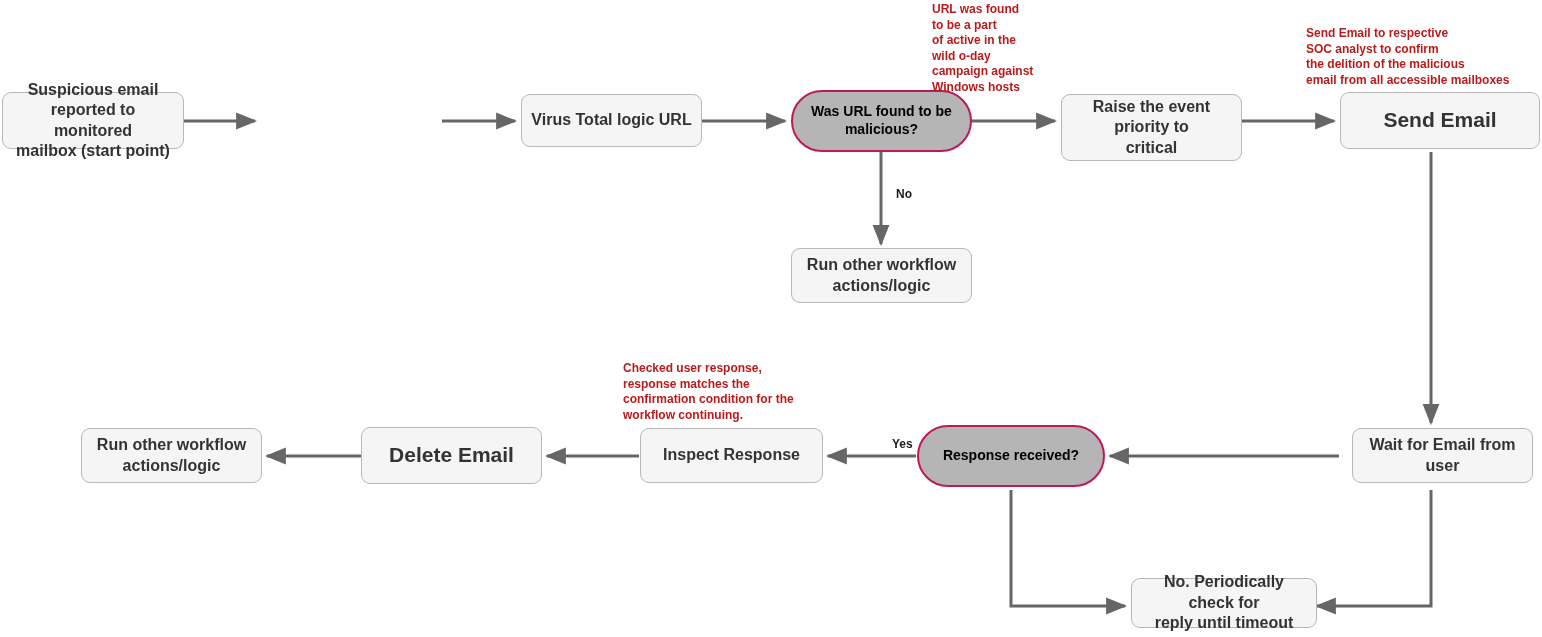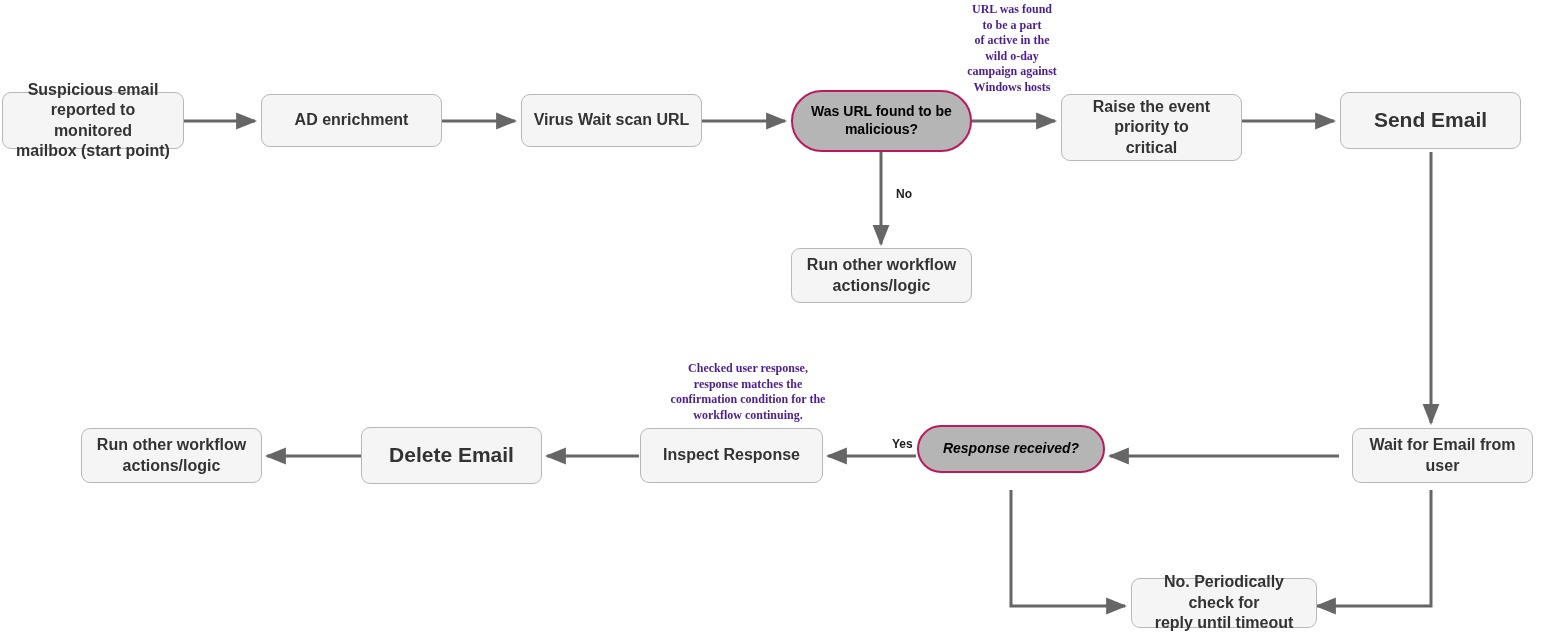--- a/index.html
+++ b/index.html
@@ -47,27 +47,26 @@
     border-radius: 40px;
     font-size: 14px;
     color: #000000;
     padding: 5px 14px;
   }
   .node.big {
     font-size: 21px;
   }
   .annotation {
     position: absolute;
-    text-align: center;
+    text-align: left;
     font-size: 12px;
     font-weight: bold;
-    color: #4c1d95;
+    color: #b91c1c;
     line-height: 1.3;
     z-index: 4;
-    font-family: Liberation Serif, serif;
   }
   .edge-label {
     position: absolute;
     font-size: 12px;
     font-weight: bold;
     color: #1c1c1c;
     z-index: 4;
     padding-left: 10px;
   }
   .node span {
@@ -107,49 +106,46 @@
       <path d="M 361 456 L 267 456"></path>
       <path d="M 1011 490 L 1011 606 L 1125 606"></path>
       <path d="M 1431 490 L 1431 606 L 1317 606"></path>
     </g>
   </svg>
 
   <div class="node process" style="left:2px; top:92px; width:182px; height:57px;">
     <span>Suspicious email<br>reported to monitored<br>mailbox (start point)</span>
   </div>
 
-  <div class="node process" style="left:261px; top:94px; width:181px; height:53px;">
-    <span>AD enrichment</span>
-  </div>
 
   <div class="node process" style="left:521px; top:94px; width:181px; height:53px;">
-    <span>Virus Wait scan URL</span>
+    <span>Virus Total logic URL</span>
   </div>
 
   <div class="node decision" style="left:791px; top:90px; width:181px; height:62px;">
     <span>Was URL found to be<br>malicious?</span>
   </div>
 
   <div class="node process" style="left:1061px; top:94px; width:181px; height:67px;">
     <span>Raise the event priority to<br>critical</span>
   </div>
 
-  <div class="node process big" style="left:1340px; top:92px; width:181px; height:57px;">
+  <div class="node process big" style="left:1340px; top:92px; width:200px; height:57px;">
     <span>Send Email</span>
   </div>
 
   <div class="node process" style="left:791px; top:248px; width:181px; height:55px;">
     <span>Run other workflow<br>actions/logic</span>
   </div>
 
   <div class="node process" style="left:1340px; top:428px; width:181px; height:55px;margin-left:12px;">
     <span>Wait for Email from user</span>
   </div>
 
-  <div class="node decision" style="left:917px; top:425px; width:188px; height:48px;font-style:italic;">
+  <div class="node decision" style="left:917px; top:425px; width:188px; height:62px;">
     <span>Response received?</span>
   </div>
 
   <div class="node process" style="left:640px; top:428px; width:183px; height:55px;">
     <span>Inspect Response</span>
   </div>
 
   <div class="node process big" style="left:361px; top:427px; width:181px; height:57px;">
     <span>Delete Email</span>
   </div>
@@ -157,20 +153,21 @@
   <div class="node process" style="left:81px; top:428px; width:181px; height:55px;">
     <span>Run other workflow<br>actions/logic</span>
   </div>
 
   <div class="node process" style="left:1131px; top:578px; width:186px; height:50px;">
     <span>No. Periodically check for<br>reply until timeout</span>
   </div>
 
   <div class="annotation" style="left:932px; top:2px; width:160px;">URL was found<br>to be a part<br>of active in the<br>wild o-day<br>campaign against<br>Windows hosts</div>
 
+  <div class="annotation" style="left:1306px; top:26px; width:236px;">Send Email to respective<br>SOC analyst to confirm<br>the delition of the malicious<br>email from all accessible mailboxes</div>
 
   <div class="annotation" style="left:623px; top:361px; width:250px;">Checked user response,<br>response matches the<br>confirmation condition for the<br>workflow continuing.</div>
 
   <div class="edge-label" style="left:886px; top:187px;">No</div>
 
   <div class="edge-label" style="left:882px; top:437px;text-align:right;">Yes</div>
 
 </div>
 
 </body></html>

